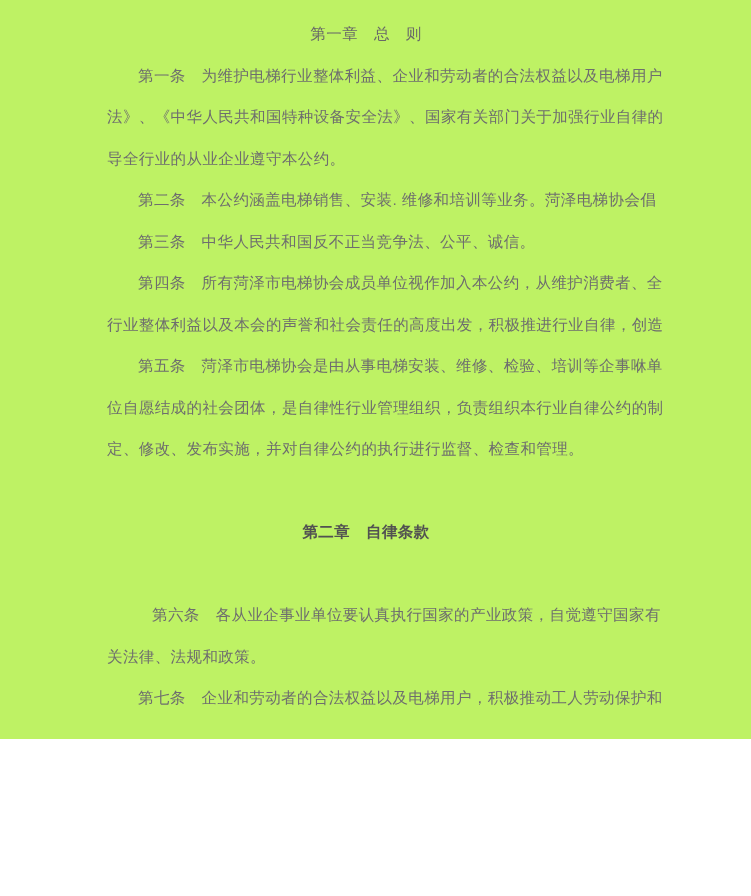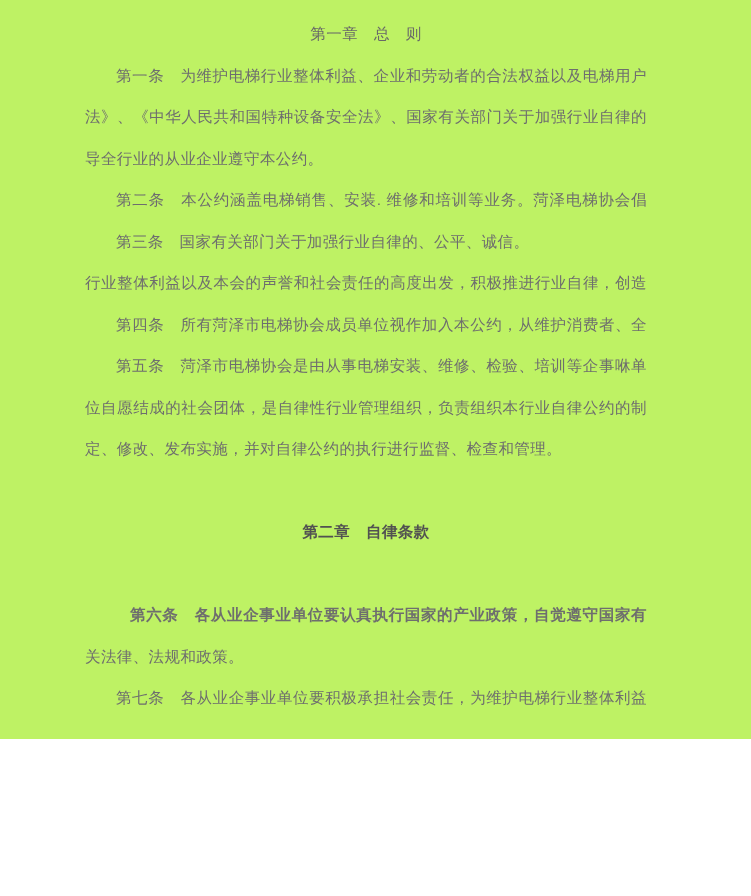--- a/index.html
+++ b/index.html
@@ -28,31 +28,31 @@
     line-height: 41.5px;
     color: #6e6e6e;
     letter-spacing: 0.4px;
   }
   .line {
     height: 41.5px;
     text-align: justify;
     text-align-last: justify;
     white-space: nowrap;
     overflow: visible;
+    margin-left: 22px;
   }
   .line.para-end {
     text-align-last: left;
     white-space: normal;
   }
   .line.first {
     text-indent: 31px;
   }
   .line.first.wide-indent {
     text-indent: 45px;
-    font-weight: bold;
   }
   .chapter-heading {
     height: 41.5px;
     text-align: center;
     text-align-last: center;
   }
   .chapter-heading.regular {
     font-weight: normal;
     color: #686868;
   }
@@ -66,24 +66,24 @@
 </head>
 <body>
 
 <main class="page">
   <div class="doc" id="doc">
       <div class="chapter-heading regular">第一章　总　则</div>
       <div class="line first">第一条　为维护电梯行业整体利益、企业和劳动者的合法权益以及电梯用户</div>
       <div class="line">法》、《中华人民共和国特种设备安全法》、国家有关部门关于加强行业自律的</div>
       <div class="line para-end">导全行业的从业企业遵守本公约。</div>
       <div class="line first">第二条　本公约涵盖电梯销售、安装. 维修和培训等业务。菏泽电梯协会倡</div>
-      <div class="line first para-end">第三条　国家有关部门关于加强行业自律的、公平、诚信。</div>
+      <div class="line first para-end">第三条　中华人民共和国反不正当竞争法、公平、诚信。</div>
+      <div class="line first">第四条　所有菏泽市电梯协会成员单位视作加入本公约，从维护消费者、全</div>
       <div class="line">行业整体利益以及本会的声誉和社会责任的高度出发，积极推进行业自律，创造</div>
-      <div class="line first">第四条　所有菏泽市电梯协会成员单位视作加入本公约，从维护消费者、全</div>
       <div class="line first">第五条　菏泽市电梯协会是由从事电梯安装、维修、检验、培训等企事咻单</div>
       <div class="line">位自愿结成的社会团体，是自律性行业管理组织，负责组织本行业自律公约的制</div>
       <div class="line para-end">定、修改、发布实施，并对自律公约的执行进行监督、检查和管理。</div>
       <div class="chapter-heading bold">第二章　自律条款</div>
       <div class="line first wide-indent">第六条　各从业企事业单位要认真执行国家的产业政策，自觉遵守国家有</div>
       <div class="line para-end">关法律、法规和政策。</div>
-      <div class="line first">第七条　各从业企事业单位要积极承担社会责任，为维护电梯行业整体利益</div>
+      <div class="line first">第七条　企业和劳动者的合法权益以及电梯用户，积极推动工人劳动保护和</div>
     </div>
 </main>
 
 </body></html>

